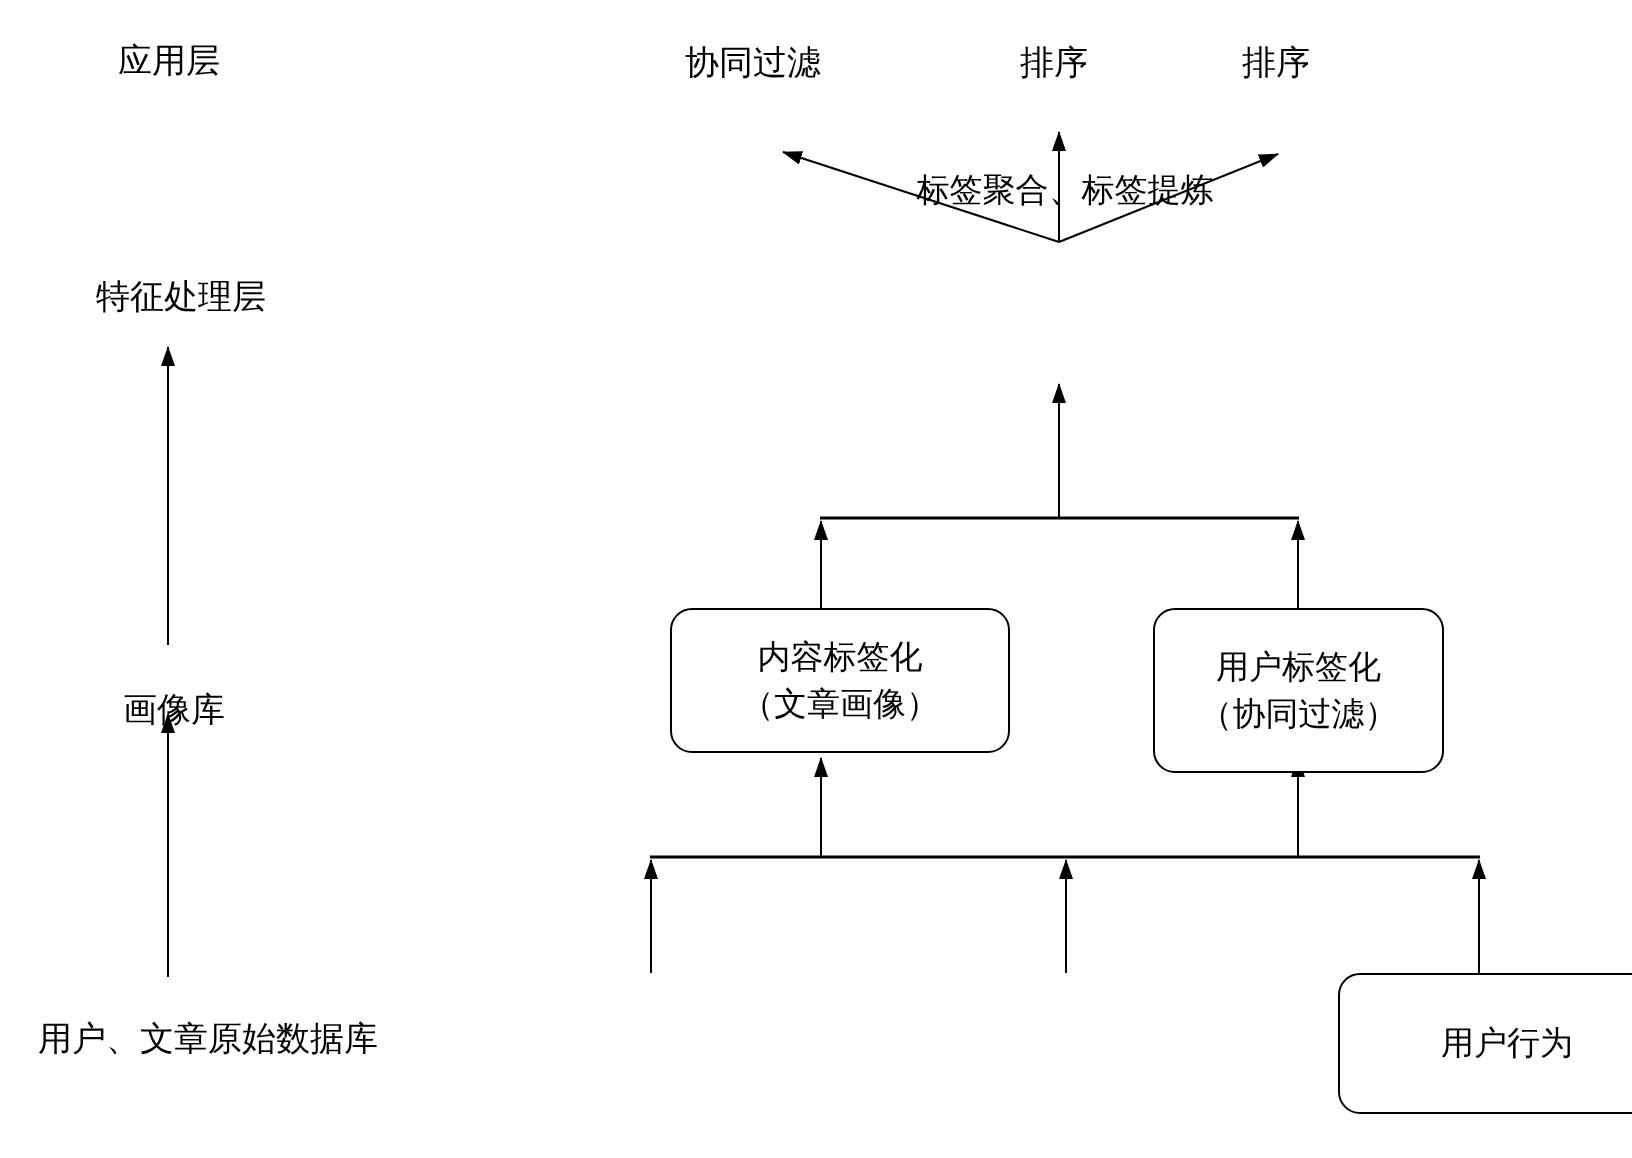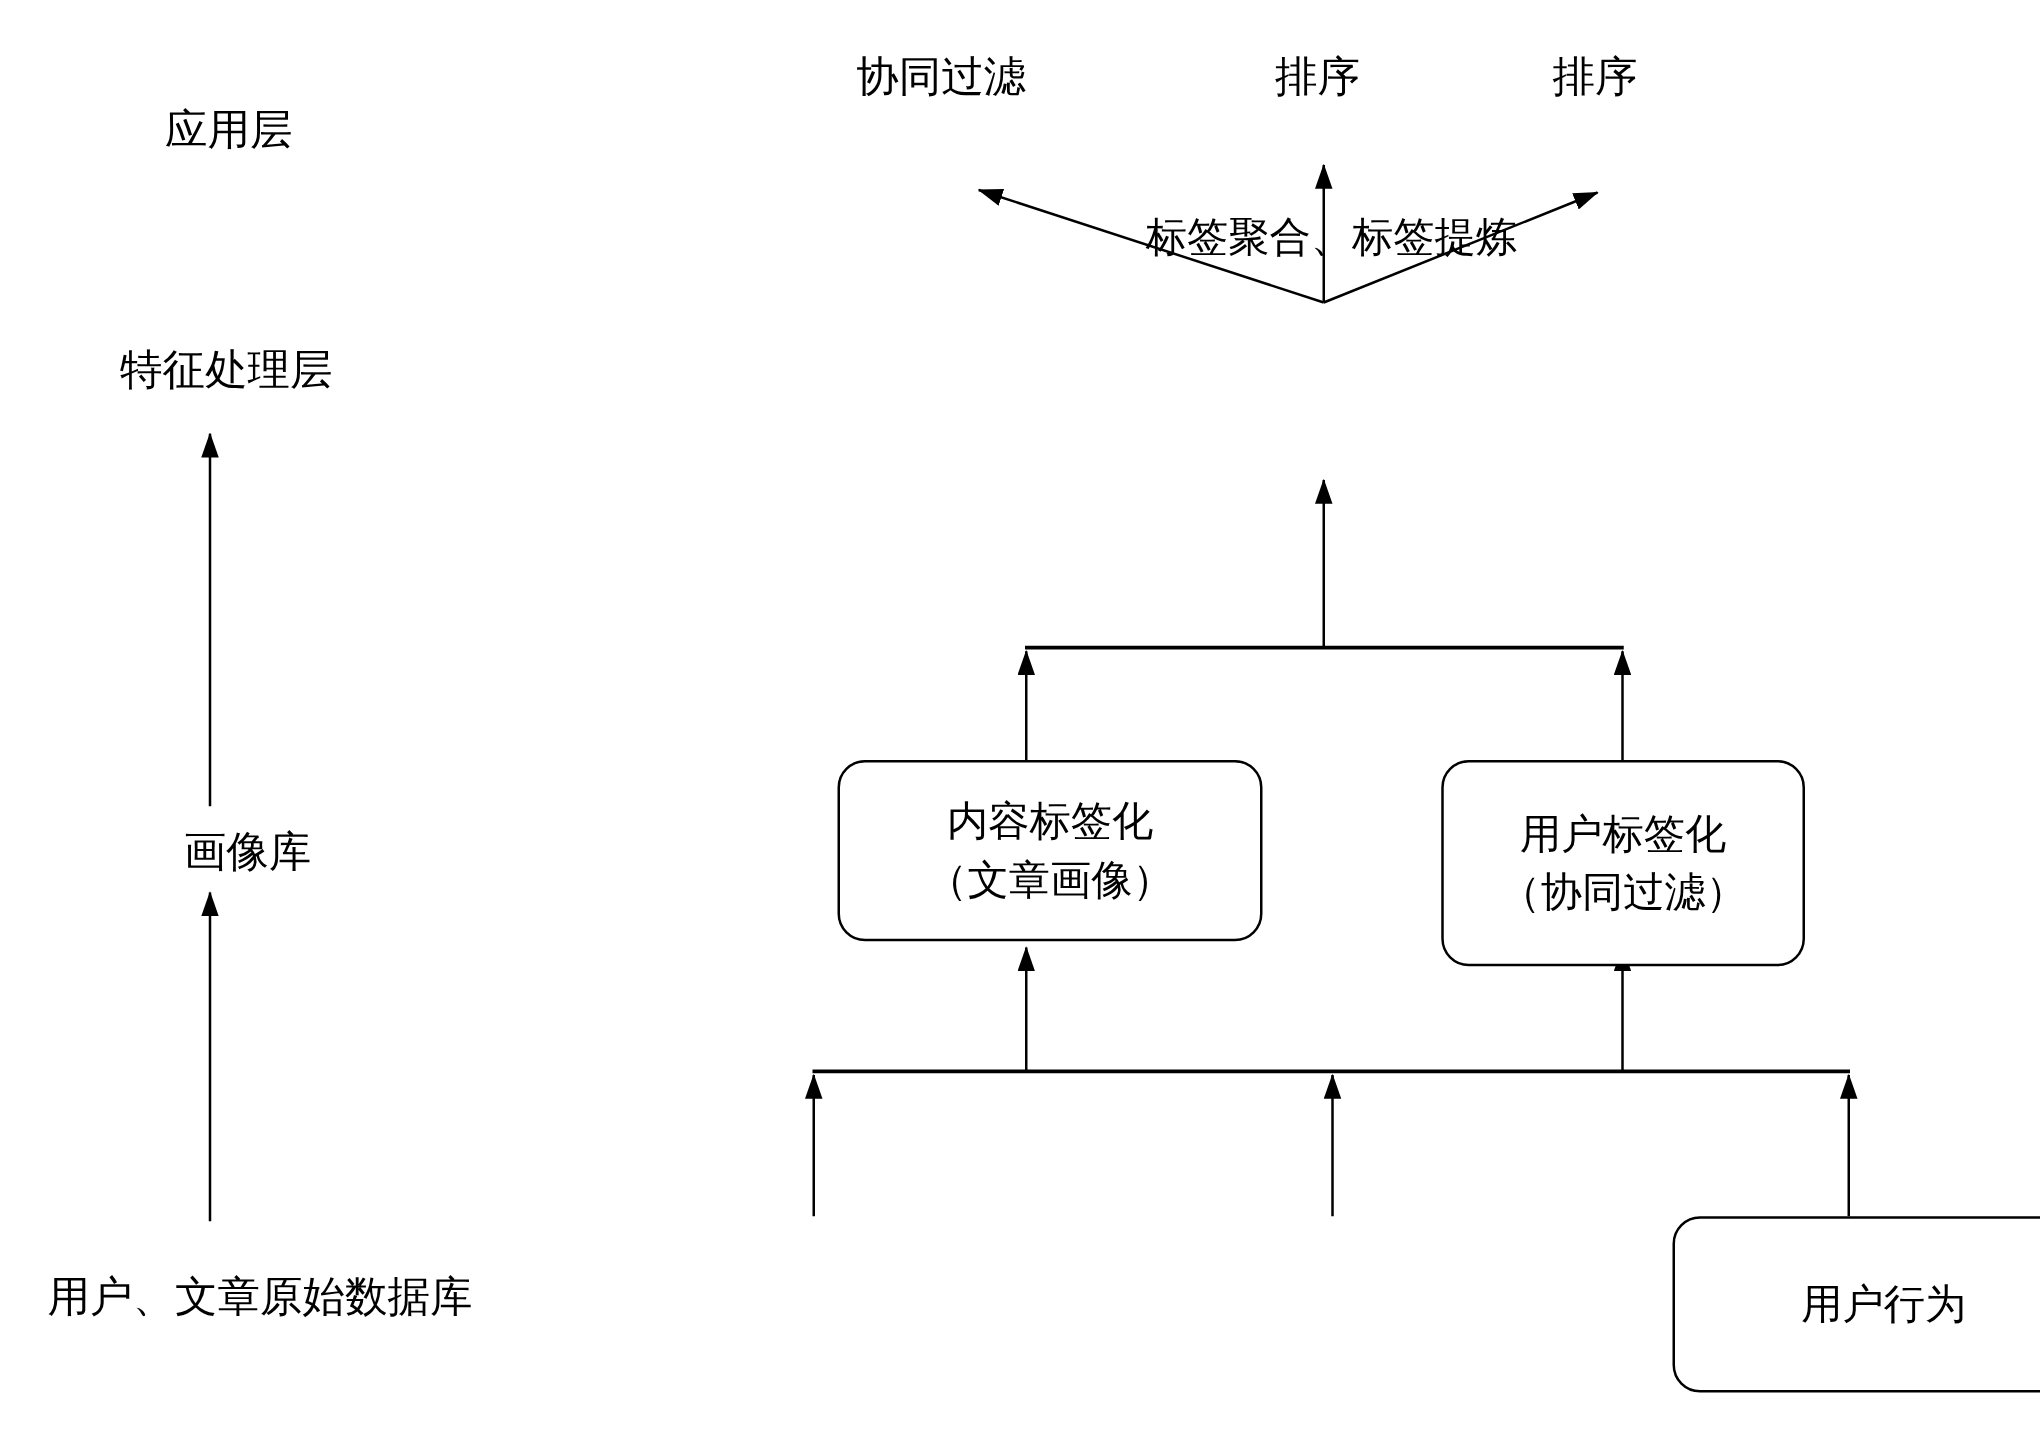--- a/index.html
+++ b/index.html
@@ -48,23 +48,23 @@
   }
   .node span { display: block; }
   
   .n-service   { left: 909px;  top: 242px; width: 296px; height: 138px; }
   .n-content   { left: 670px;  top: 608px; width: 340px; height: 145px; }
   .n-usertag   { left: 1153px; top: 608px; width: 291px; height: 165px; }
   .n-article   { left: 498px;  top: 973px; width: 307px; height: 141px; }
   .n-attr      { left: 919px;  top: 973px; width: 295px; height: 141px; }
   .n-behavior  { left: 1338px; top: 973px; width: 338px; height: 141px; }
   
-  .l-app       { left: 183px;  top: 42px; margin-top: 44px; }
+  .l-app       { left: 169px;  top: 42px; }
   .l-feature   { left: 181px;  top: 278px; }
-  .l-portrait  { left: 174px;  top: 664px; margin-left: 24px; }
+  .l-portrait  { left: 174px;  top: 691px; }
   .l-rawdb     { left: 208px;  top: 1020px; }
   .l-cf        { left: 753px;  top: 44px; }
   .l-rank1     { left: 1054px; top: 44px; }
   .l-rank2     { left: 1276px; top: 44px; }
   .l-fan       { left: 1065px; top: 172px; }
 </style>
 </head>
 <body>
 
 <div class="canvas">

